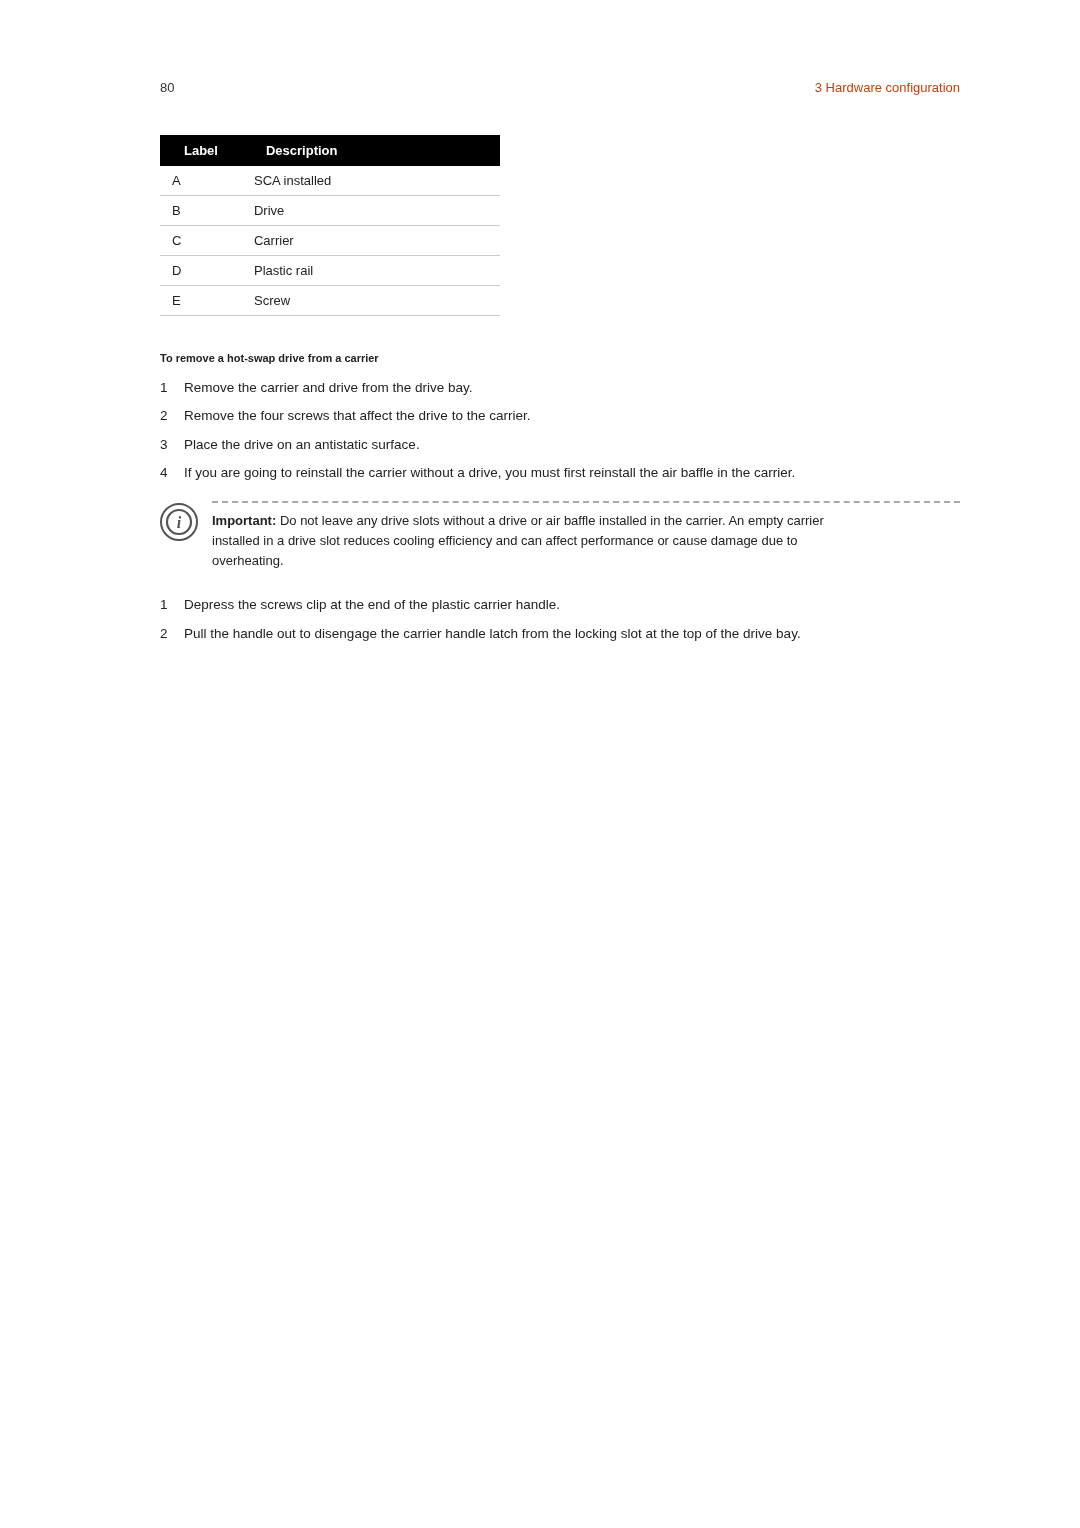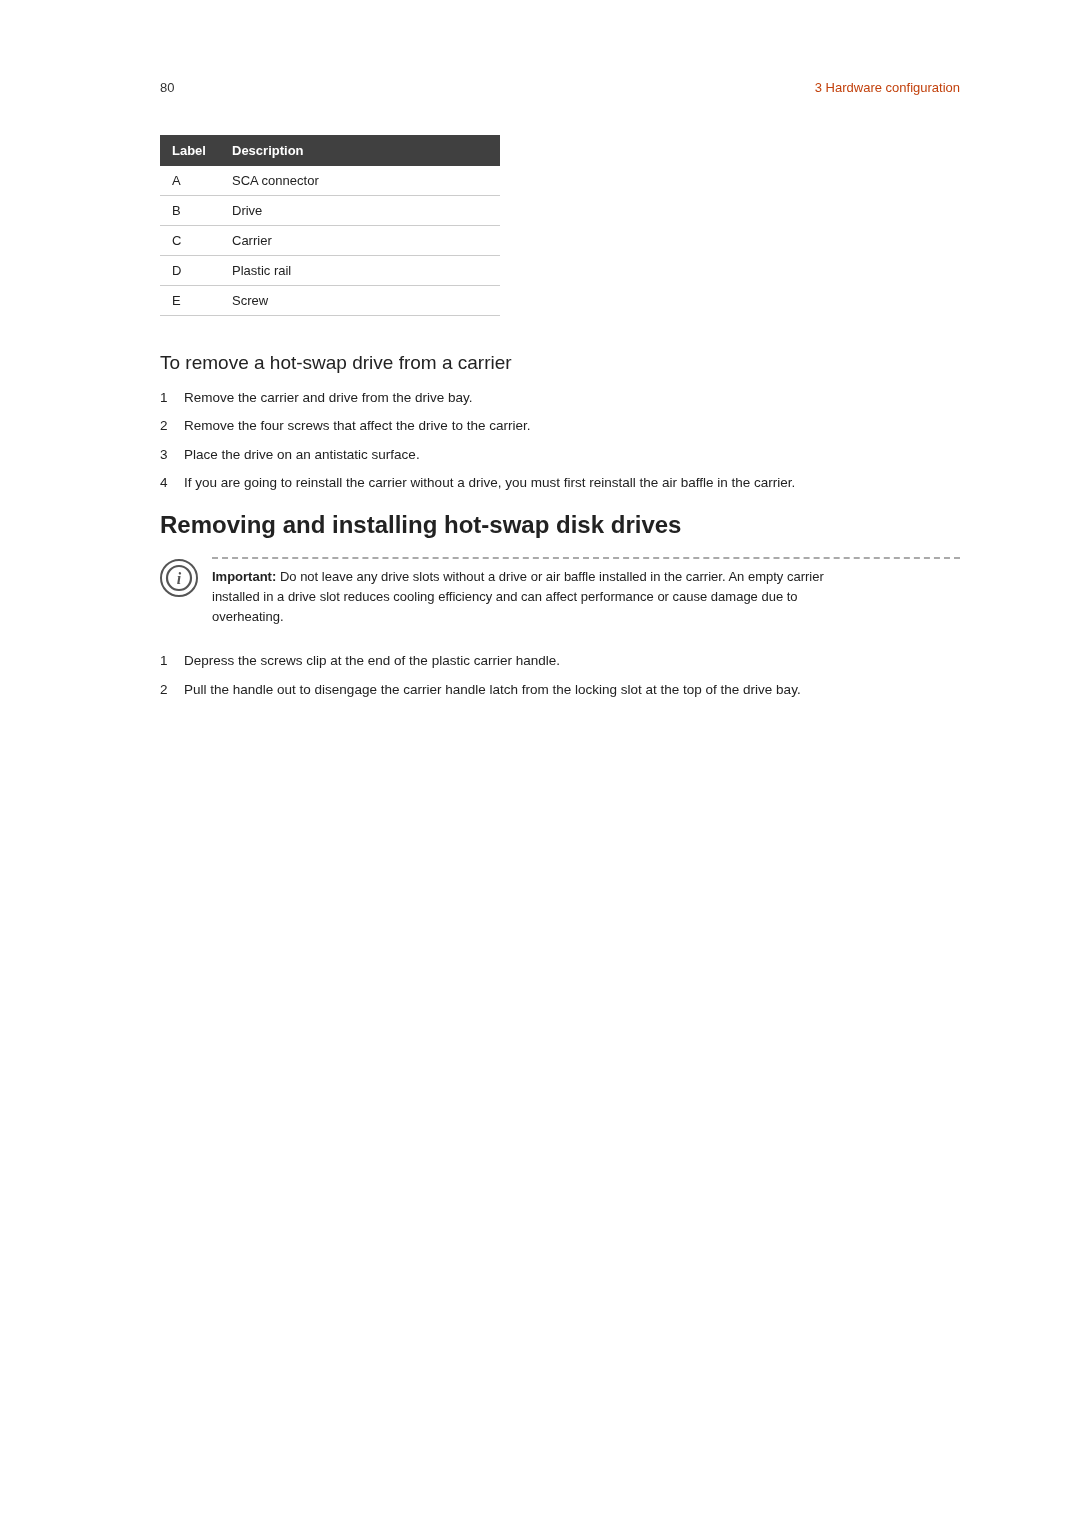--- a/index.html
+++ b/index.html
@@ -45,44 +45,44 @@
 
     
     .data-table {
       width: 340px;
       border-collapse: collapse;
       margin-bottom: 36px;
       margin-top: 10px;
     }
 
     .data-table thead tr th {
-      background-color: #404040;
+      background-color: #000000;
       color: #ffffff;
       font-weight: bold;
       font-size: 13px;
-      padding: 8px 12px;
+      padding: 8px 24px;
       text-align: left;
     }
 
     .data-table tbody tr td {
       padding: 7px 12px;
       font-size: 13px;
       border-bottom: 1px solid #cccccc;
       color: #222;
     }
 
     .data-table tbody tr td:first-child {
       font-weight: normal;
       width: 60px;
     }
 
     
     .subsection-heading {
-      font-size: 19px;
-      font-weight: normal;
+      font-size: 11px;
+      font-weight: bold;
       color: #222;
       margin-bottom: 14px;
       margin-top: 4px;
     }
 
     .main-heading {
       font-size: 24px;
       font-weight: bold;
       color: #222;
       margin-bottom: 18px;
@@ -180,21 +180,21 @@
   <table class="data-table">
     <thead>
       <tr>
         <th>Label</th>
         <th>Description</th>
       </tr>
     </thead>
     <tbody id="table-body">
     <tr>
           <td>A</td>
-          <td>SCA connector</td>
+          <td>SCA installed</td>
         </tr>
         <tr>
           <td>B</td>
           <td>Drive</td>
         </tr>
         <tr>
           <td>C</td>
           <td>Carrier</td>
         </tr>
         <tr>
@@ -222,21 +222,20 @@
       <li>
         <span class="list-number">3</span>
         <span class="list-text">Place the drive on an antistatic surface.</span>
       </li>
       <li>
         <span class="list-number">4</span>
         <span class="list-text">If you are going to reinstall the carrier without a drive, you must first reinstall the air baffle in the carrier.</span>
       </li>
     </ol>
 
-  <div class="main-heading">Removing and installing hot-swap disk drives</div>
 
   <div class="note-box">
     <div class="note-icon-area">
       <div class="note-icon">
           <svg width="28" height="28" viewBox="0 0 28 28" fill="none" xmlns="http://www.w3.org/2000/svg">
     <circle cx="14" cy="14" r="12" stroke="#555" stroke-width="2.2" fill="none"></circle>
     <text x="14" y="20" text-anchor="middle" font-size="16" font-style="italic" font-family="Georgia,serif" fill="#555" font-weight="bold">i</text>
   </svg>
         </div>
     </div>

